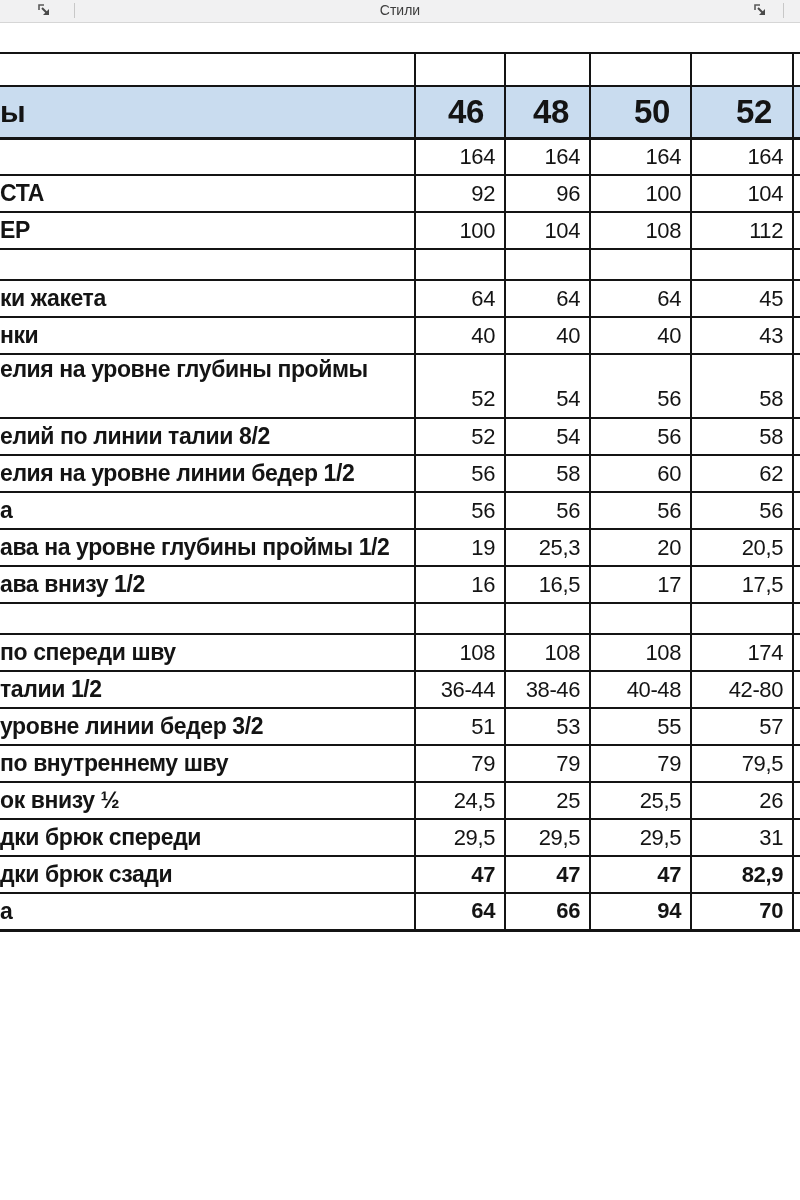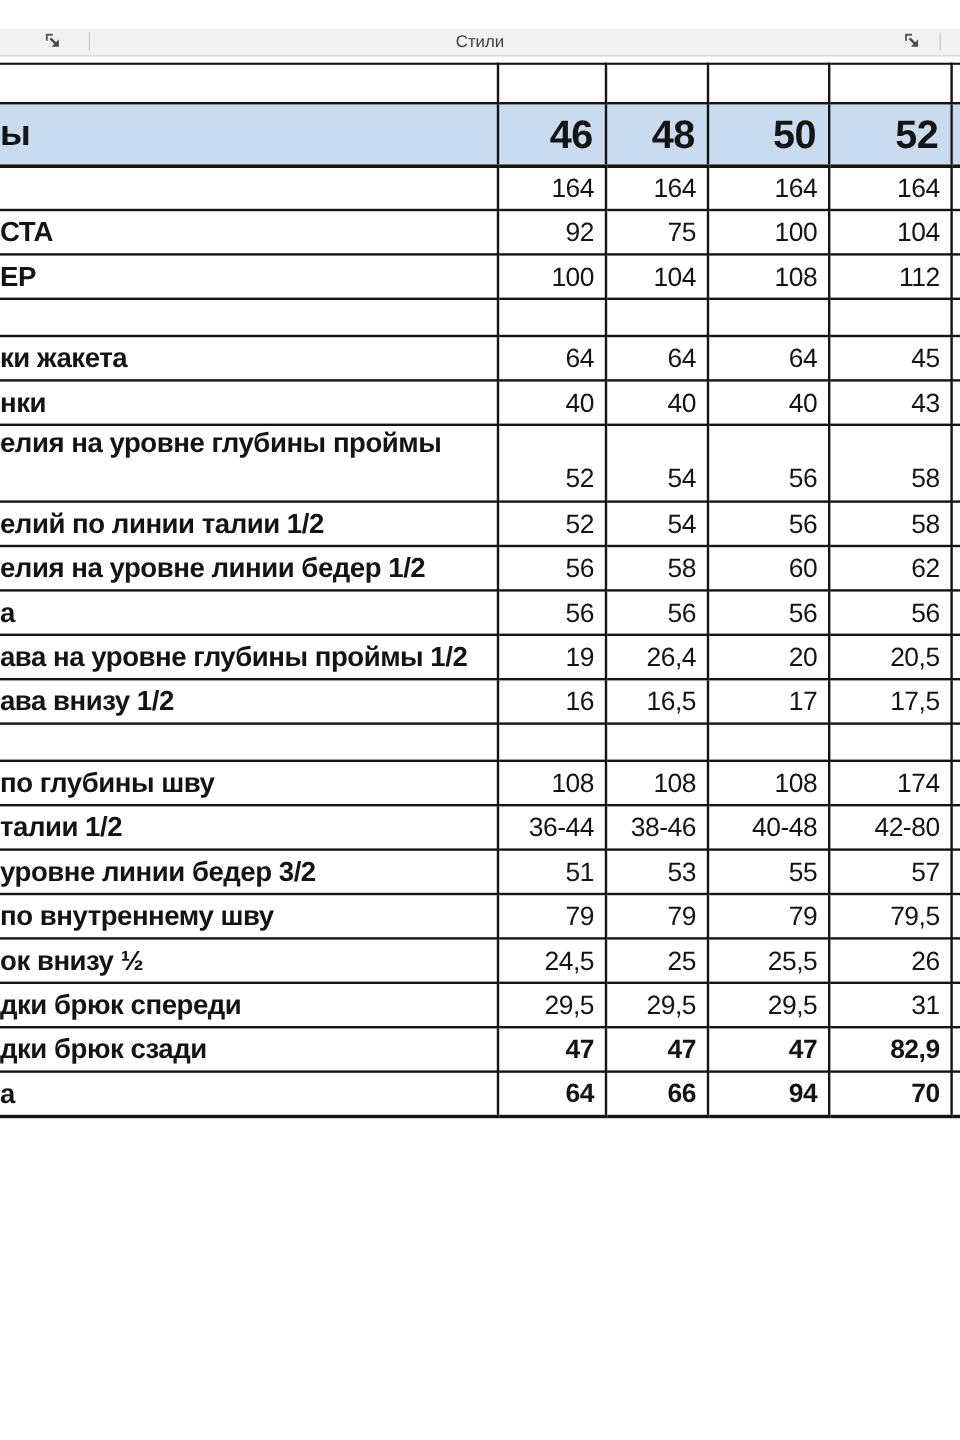--- a/index.html
+++ b/index.html
@@ -3,21 +3,21 @@
 <meta charset="utf-8">
 <style>
   html,body{margin:0;padding:0;}
   .screen{
     position:relative;width:800px;height:1200px;background:#ffffff;overflow:hidden;
     font-family:"Liberation Sans",sans-serif;color:#141414;
   }
   
   .ribbon{
     position:absolute;top:0;left:0;width:800px;height:22px;
-    background:#f1f1f2;border-bottom:1px solid #d6d6d6;margin-top:24px;
+    background:#f1f1f2;border-bottom:1px solid #d6d6d6;
   }
   .ribbon-group-label{
     position:absolute;left:0;right:0;top:2px;text-align:center;
     font-size:14px;color:#3d3d3d;
   }
   .launcher{
     position:absolute;top:3px;width:18px;height:16px;background:none;border:none;
     padding:0;cursor:pointer;
   }
   .launcher.left{left:36px;}
@@ -46,21 +46,21 @@
     letter-spacing:-0.4px;padding-right:4px;
   }
   td.value-cell{
     text-align:right;font-size:22px;font-weight:400;padding-right:9px;
     letter-spacing:-0.4px;
   }
   tr.row-top{height:33px;}
   tr.header-row{height:52px;}
   tr.header-row td{background:#c9dcef;border-bottom-width:3px;}
   tr.header-row td.label-cell{font-size:30px;}
-  tr.header-row td.value-cell{font-size:33px;font-weight:700;padding-right:10px;}
+  tr.header-row td.value-cell{font-size:33px;font-weight:700;padding-right:20px;}
   tbody tr{height:37px;}
   tbody tr.row-spacer{height:31px;}
   tbody tr.row-tall{height:64px;}
   tbody tr.row-tall td.label-cell{vertical-align:top;padding-top:1px;}
   tbody tr.row-tall td.value-cell{vertical-align:bottom;padding-bottom:5px;}
   tbody tr.row-bold td.value-cell{font-weight:700;}
   tbody tr:last-child td{border-bottom-width:3px;}
 </style>
 </head>
 <body>
@@ -120,21 +120,21 @@
             <td class="label-cell"></td>
             <td class="value-cell">164</td>
             <td class="value-cell">164</td>
             <td class="value-cell">164</td>
             <td class="value-cell">164</td>
             <td class="value-cell"></td>
           </tr>
           <tr class="">
             <td class="label-cell">СТА</td>
             <td class="value-cell">92</td>
-            <td class="value-cell">75</td>
+            <td class="value-cell">96</td>
             <td class="value-cell">100</td>
             <td class="value-cell">104</td>
             <td class="value-cell"></td>
           </tr>
           <tr class="">
             <td class="label-cell">ЕР</td>
             <td class="value-cell">100</td>
             <td class="value-cell">104</td>
             <td class="value-cell">108</td>
             <td class="value-cell">112</td>
@@ -166,21 +166,21 @@
           </tr>
           <tr class=" row-tall">
             <td class="label-cell">елия на уровне глубины проймы</td>
             <td class="value-cell">52</td>
             <td class="value-cell">54</td>
             <td class="value-cell">56</td>
             <td class="value-cell">58</td>
             <td class="value-cell"></td>
           </tr>
           <tr class="">
-            <td class="label-cell">елий по линии талии 1/2</td>
+            <td class="label-cell">елий по линии талии 8/2</td>
             <td class="value-cell">52</td>
             <td class="value-cell">54</td>
             <td class="value-cell">56</td>
             <td class="value-cell">58</td>
             <td class="value-cell"></td>
           </tr>
           <tr class="">
             <td class="label-cell">елия на уровне линии бедер 1/2</td>
             <td class="value-cell">56</td>
             <td class="value-cell">58</td>
@@ -192,21 +192,21 @@
             <td class="label-cell">а</td>
             <td class="value-cell">56</td>
             <td class="value-cell">56</td>
             <td class="value-cell">56</td>
             <td class="value-cell">56</td>
             <td class="value-cell"></td>
           </tr>
           <tr class="">
             <td class="label-cell">ава на уровне глубины проймы 1/2</td>
             <td class="value-cell">19</td>
-            <td class="value-cell">26,4</td>
+            <td class="value-cell">25,3</td>
             <td class="value-cell">20</td>
             <td class="value-cell">20,5</td>
             <td class="value-cell"></td>
           </tr>
           <tr class="">
             <td class="label-cell">ава внизу 1/2</td>
             <td class="value-cell">16</td>
             <td class="value-cell">16,5</td>
             <td class="value-cell">17</td>
             <td class="value-cell">17,5</td>
@@ -214,21 +214,21 @@
           </tr>
           <tr class="row-spacer">
             <td class="label-cell"></td>
             <td class="value-cell"></td>
             <td class="value-cell"></td>
             <td class="value-cell"></td>
             <td class="value-cell"></td>
             <td class="value-cell"></td>
           </tr>
           <tr class="">
-            <td class="label-cell">по глубины шву</td>
+            <td class="label-cell">по спереди шву</td>
             <td class="value-cell">108</td>
             <td class="value-cell">108</td>
             <td class="value-cell">108</td>
             <td class="value-cell">174</td>
             <td class="value-cell"></td>
           </tr>
           <tr class="">
             <td class="label-cell">талии 1/2</td>
             <td class="value-cell">36-44</td>
             <td class="value-cell">38-46</td>

